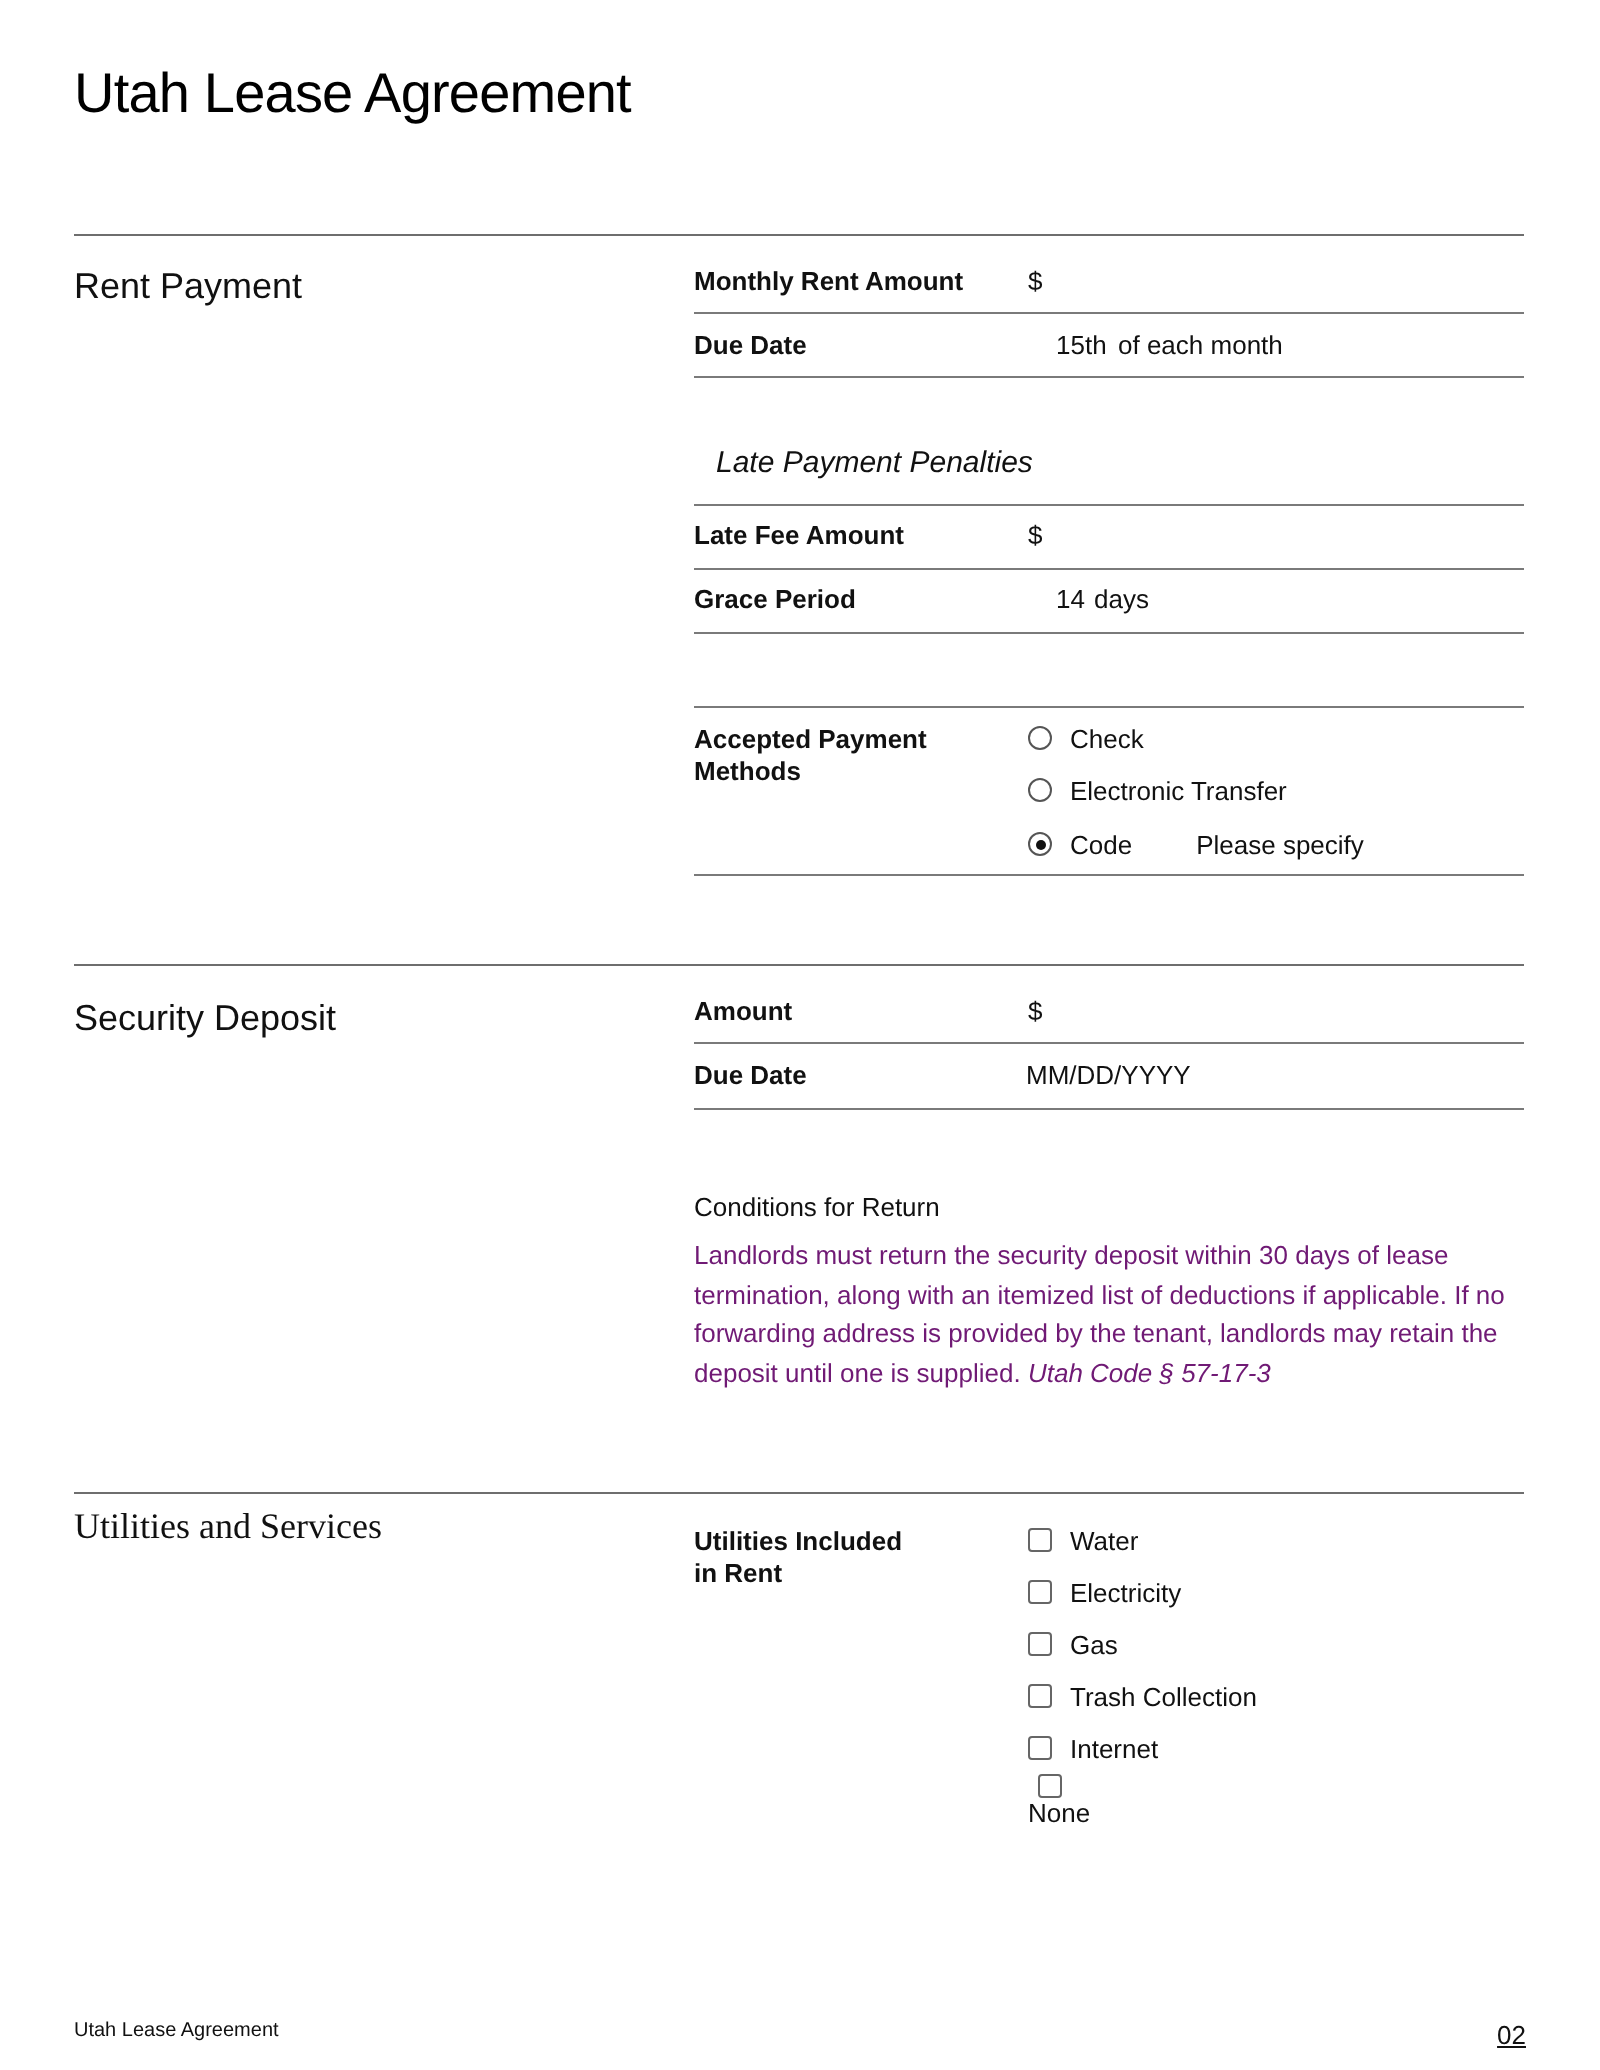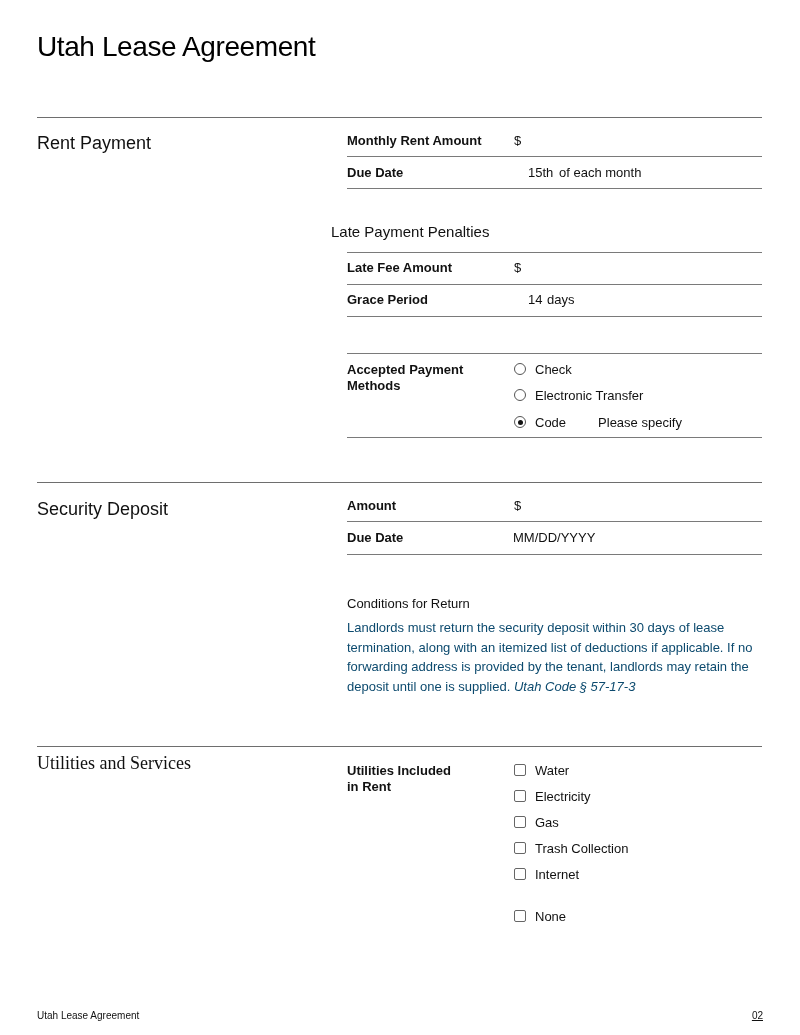--- a/index.html
+++ b/index.html
@@ -6,36 +6,36 @@
   html, body { width: 800px; height: 1035px; background: #ffffff; overflow: hidden; }
   body { position: relative; font-family: "Liberation Sans", sans-serif; color: #111111; }
 
   .abs { position: absolute; }
   .title { left: 37px; top: 29px; font-size: 28px; font-weight: 400; letter-spacing: -0.4px; color: #000; line-height: 36px; }
 
   .rule-full { position: absolute; left: 37px; width: 725px; height: 1px; background: #6e6e6e; }
   .rule-right { position: absolute; left: 347px; width: 415px; height: 1px; background: #7a7a7a; }
 
   .section-heading { position: absolute; left: 37px; font-size: 18px; color: #111; line-height: 22px; }
-  .subheading { position: absolute; left: 331px; font-size: 15px; color: #111; line-height: 20px; }
+  .subheading { position: absolute; left: 358px; font-size: 15px; color: #111; line-height: 20px; font-style: italic; }
 
   .field-label { position: absolute; left: 347px; font-size: 13px; font-weight: 700; color: #111; line-height: 16px; }
   .field-value { position: absolute; font-size: 13px; color: #111; line-height: 16px; }
 
   .opt { position: absolute; left: 514px; height: 16px; display: flex; align-items: center; font-size: 13px; color: #111; }
   .radio { width: 12px; height: 12px; border: 1px solid #555; border-radius: 50%; margin-right: 9px; position: relative; flex-shrink: 0; }
   .radio.on::after { content: ""; position: absolute; left: 2.5px; top: 2.5px; width: 5px; height: 5px; border-radius: 50%; background: #111; }
   .check { width: 12px; height: 12px; border: 1px solid #666; border-radius: 2px; margin-right: 9px; flex-shrink: 0; }
   .specify { margin-left: 32px; }
 
-  .para { position: absolute; left: 347px; width: 420px; font-size: 13px; line-height: 19.7px; color: #0c4a6e; }
+  .para { position: absolute; left: 347px; width: 420px; font-size: 13px; line-height: 19.7px; color: #701a75; }
   .para em { font-style: italic; }
 
   .footer-left { position: absolute; left: 37px; top: 1010px; font-size: 10px; color: #111; }
-  .footer-right { position: absolute; right: 37px; top: 1010px; font-size: 10px; color: #111; text-decoration: underline; }
+  .footer-right { position: absolute; right: 37px; top: 1010px; font-size: 13px; color: #111; text-decoration: underline; }
 </style>
 </head>
 <body>
 
 <div class="abs title">Utah Lease Agreement</div>
 
 <div class="rule-full" style="top:117px;"></div>
 <div class="section-heading" style="top:132px;text-align:right;">Rent Payment</div>
 
 <div class="field-label" style="top:133px;">Monthly Rent Amount</div>
@@ -126,19 +126,19 @@
   <span>Gas</span>
 </div>
 <div class="opt" style="top:840px;">
   <span class="check"></span>
   <span>Trash Collection</span>
 </div>
 <div class="opt" style="top:866px;">
   <span class="check"></span>
   <span>Internet</span>
 </div>
-<div class="opt" style="top:908px;">
+<div class="opt" style="top:887px;flex-direction:column;">
   <span class="check"></span>
   <span>None</span>
 </div>
 
 <div class="footer-left">Utah Lease Agreement</div>
 <div class="footer-right">02</div>
 
 </body></html>

